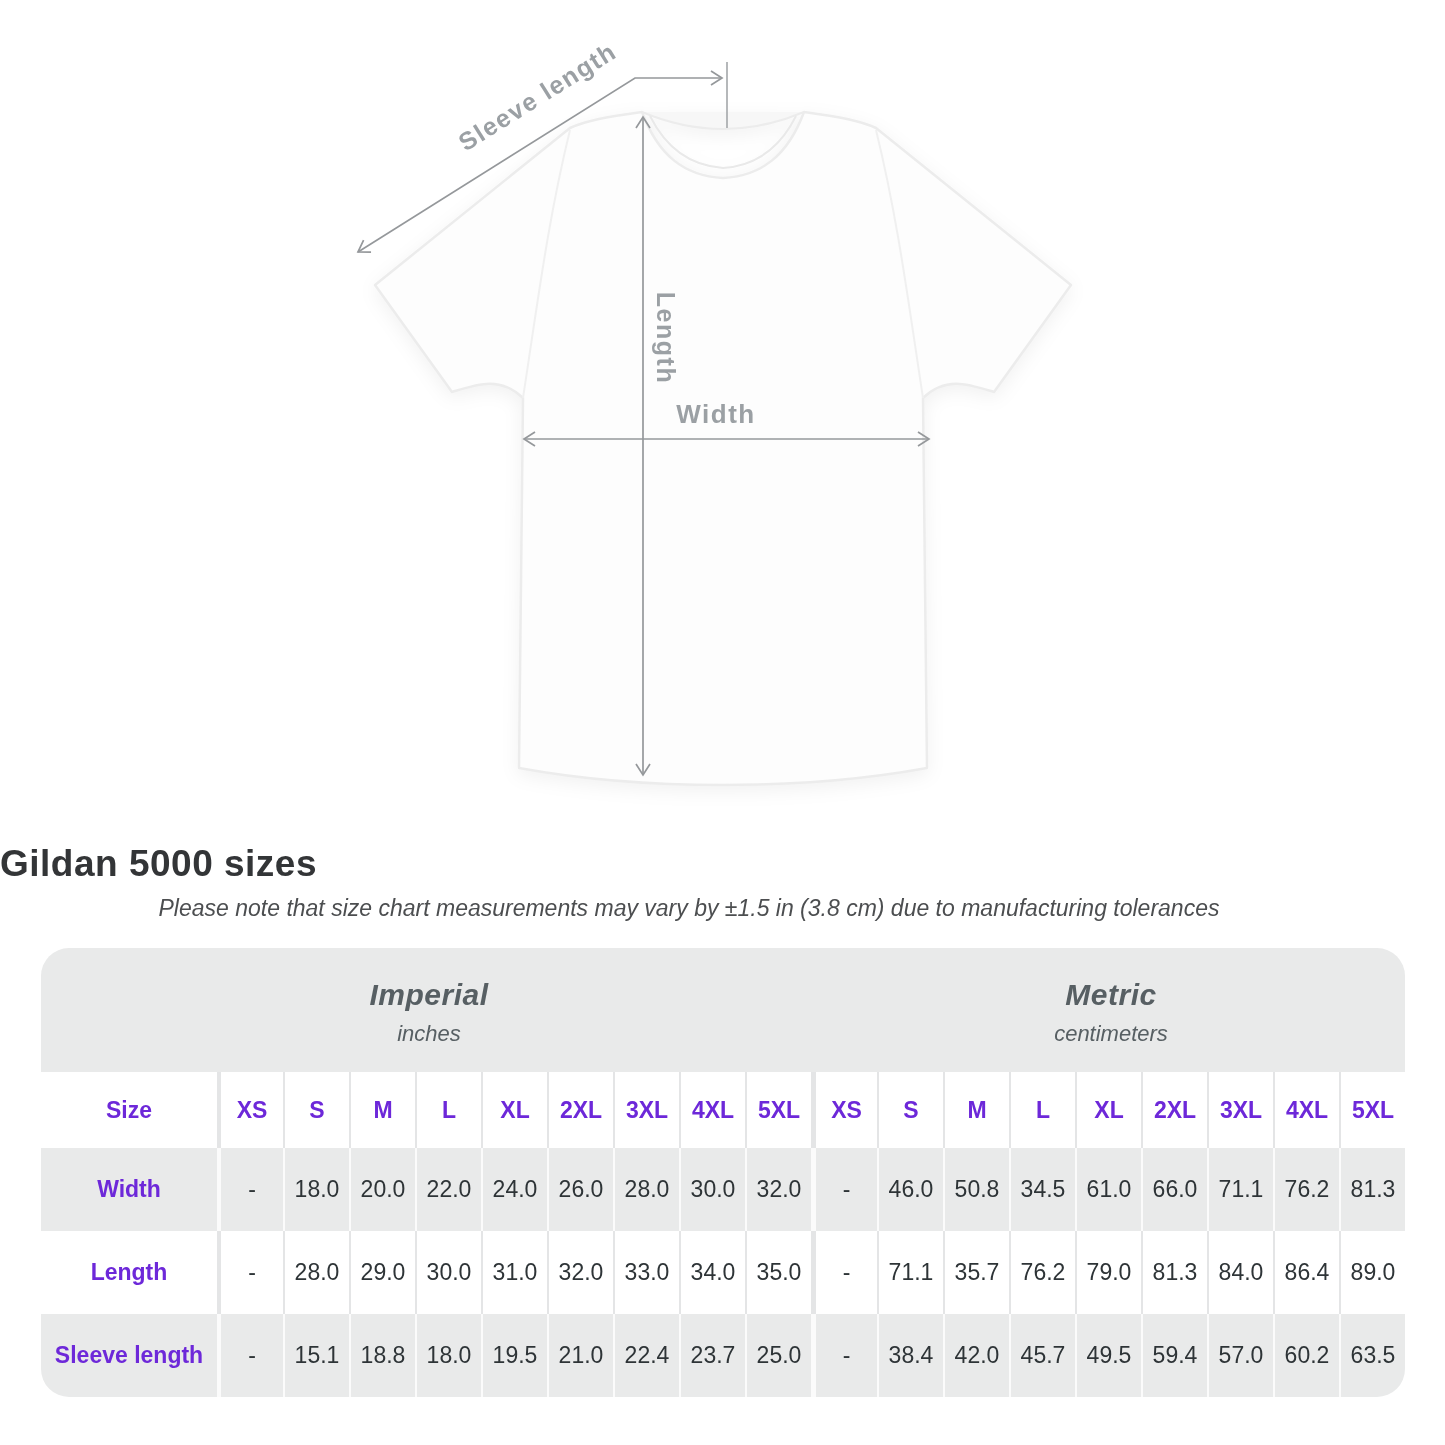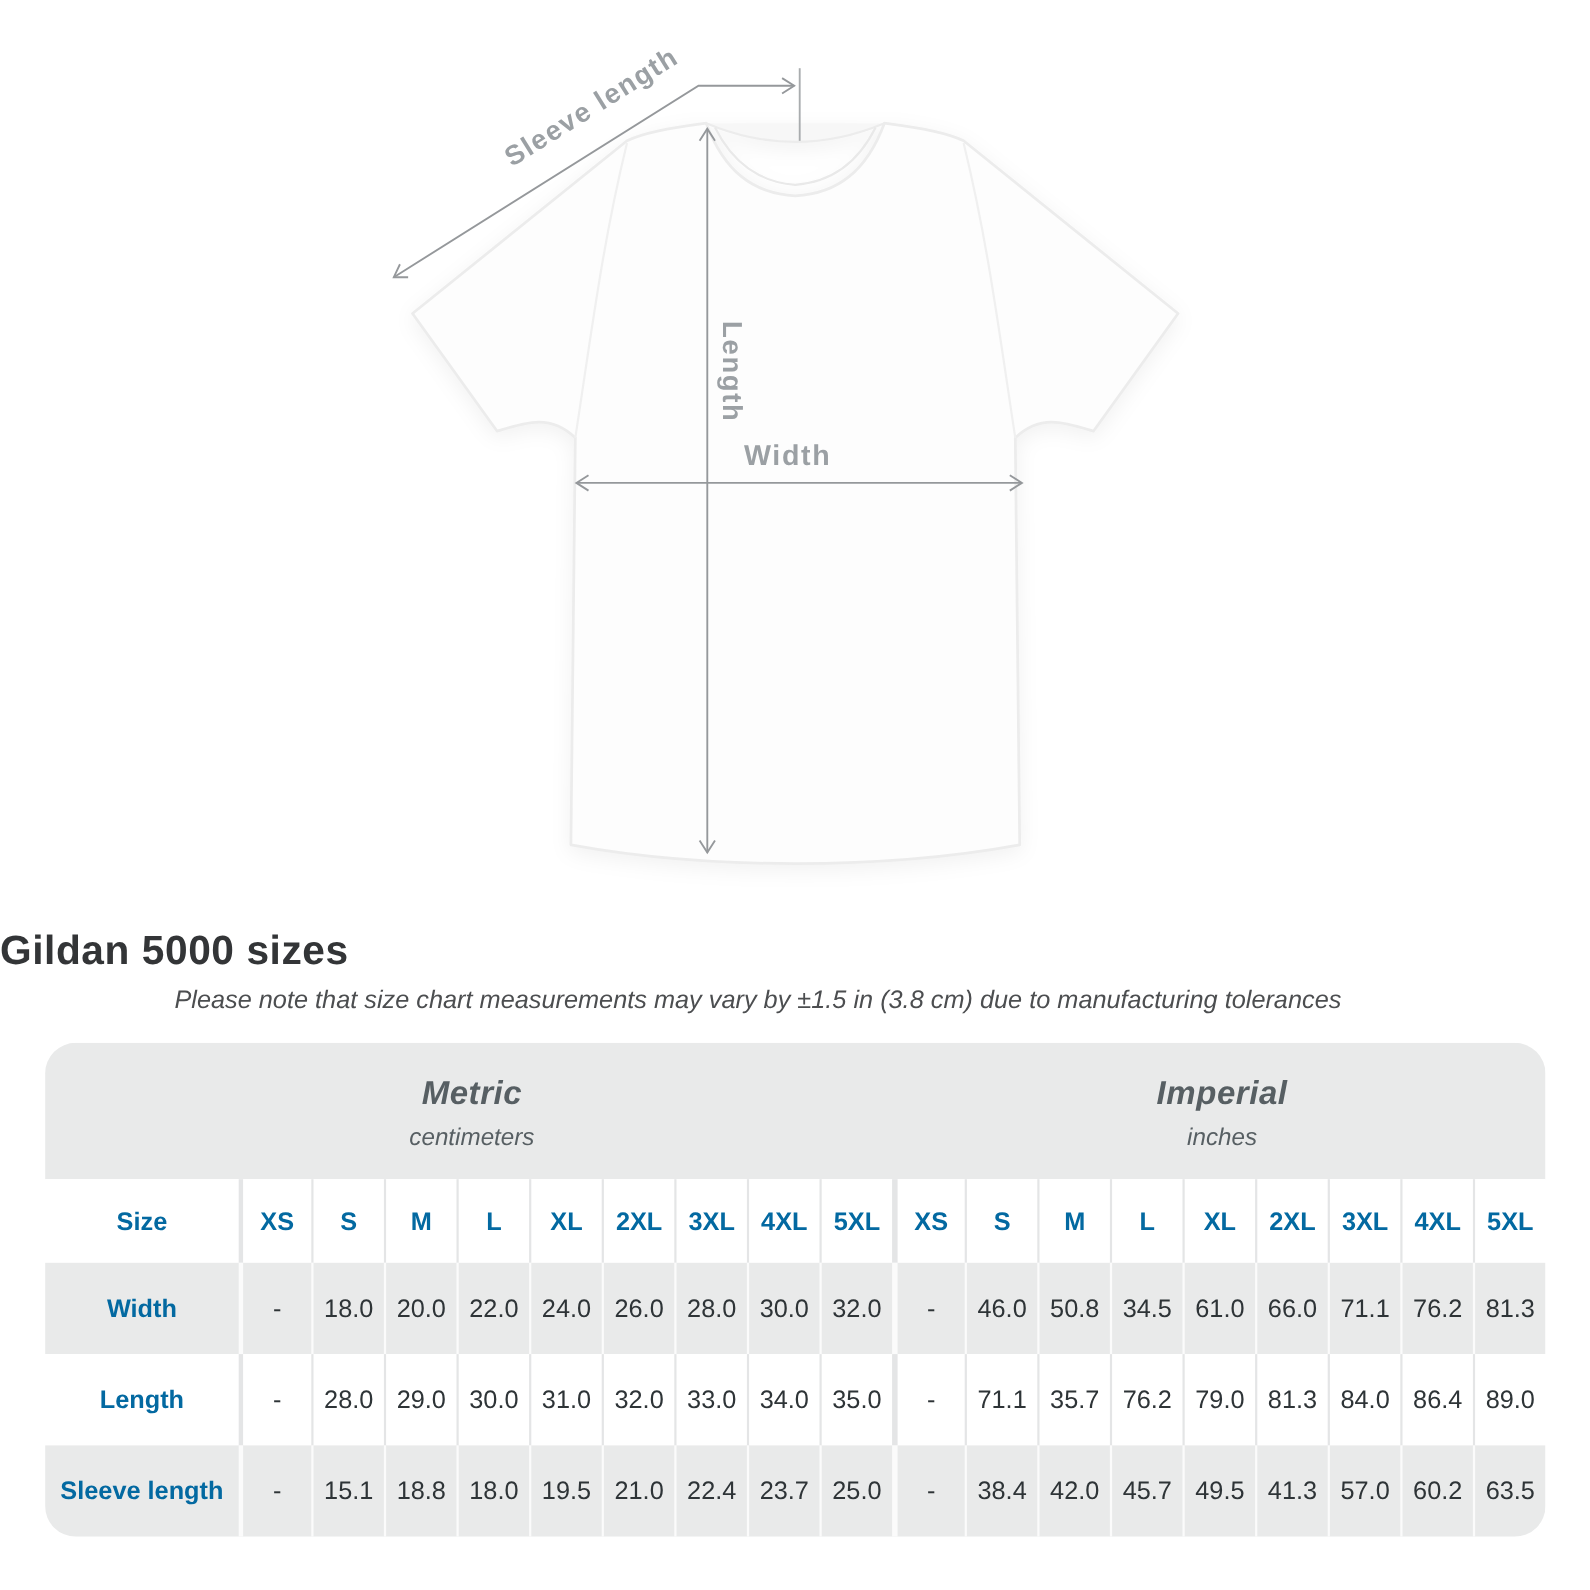--- a/index.html
+++ b/index.html
@@ -34,21 +34,21 @@
   .band{display:grid;grid-template-columns:776px 1fr;background:#e9eaea;height:124px;}
   .grp{display:flex;flex-direction:column;align-items:center;justify-content:center;padding-top:4px;}
   .g-title{font-style:italic;font-weight:bold;font-size:30px;color:#575f63;letter-spacing:.5px;}
   .g-unit{font-style:italic;font-size:22px;color:#575f63;margin-top:9px;}
   .trow{display:grid;grid-template-columns:176px repeat(18,1fr);}
   .trow.size{height:76px;background:#ffffff;--sepc:#e4e5e6;}
   .trow.data{height:83px;}
   .r-gray{background:#e9eaea;--sepc:#fbfbfb;}
   .r-white{background:#ffffff;--sepc:#e4e5e6;}
   .cell{display:flex;align-items:center;justify-content:center;font-size:23px;color:#2e3437;}
-  .hdr,.lab{font-weight:bold;color:#0369a1;}
+  .hdr,.lab{font-weight:bold;color:#6d28d9;}
   .sep{border-left:2px solid var(--sepc);}
   .sep-label{border-left-width:4px;}
   .sep-group{border-left-width:5px;}
 </style>
 </head>
 <body>
 
 <div id="diagram">
   <svg width="1445" height="830" viewBox="0 0 1445 830" xmlns="http://www.w3.org/2000/svg">
     <defs>
@@ -99,26 +99,26 @@
     </g>
   </svg>
 </div>
 
 <div id="page-title">Gildan 5000 sizes</div>
 <div id="page-subtitle">Please note that size chart measurements may vary by ±1.5 in (3.8 cm) due to manufacturing tolerances</div>
 
 <div id="size-table">
   <div class="band">
     <div class="grp">
+      <div class="g-title">Imperial</div>
+      <div class="g-unit">inches</div>
+    </div>
+    <div class="grp">
       <div class="g-title">Metric</div>
       <div class="g-unit">centimeters</div>
-    </div>
-    <div class="grp">
-      <div class="g-title">Imperial</div>
-      <div class="g-unit">inches</div>
     </div>
   </div>
   <div class="trow size" id="size-row">
       <div class="cell hdr">Size</div>
       <div class="cell hdr sep sep-label">XS</div>
       <div class="cell hdr sep">S</div>
       <div class="cell hdr sep">M</div>
       <div class="cell hdr sep">L</div>
       <div class="cell hdr sep">XL</div>
       <div class="cell hdr sep">2XL</div>
@@ -187,19 +187,19 @@
         <div class="cell val sep">19.5</div>
         <div class="cell val sep">21.0</div>
         <div class="cell val sep">22.4</div>
         <div class="cell val sep">23.7</div>
         <div class="cell val sep">25.0</div>
         <div class="cell val sep sep-group">-</div>
         <div class="cell val sep">38.4</div>
         <div class="cell val sep">42.0</div>
         <div class="cell val sep">45.7</div>
         <div class="cell val sep">49.5</div>
-        <div class="cell val sep">41.3</div>
+        <div class="cell val sep">59.4</div>
         <div class="cell val sep">57.0</div>
         <div class="cell val sep">60.2</div>
         <div class="cell val sep">63.5</div>
       </div>
     </div>
 </div>
 
 </body></html>

